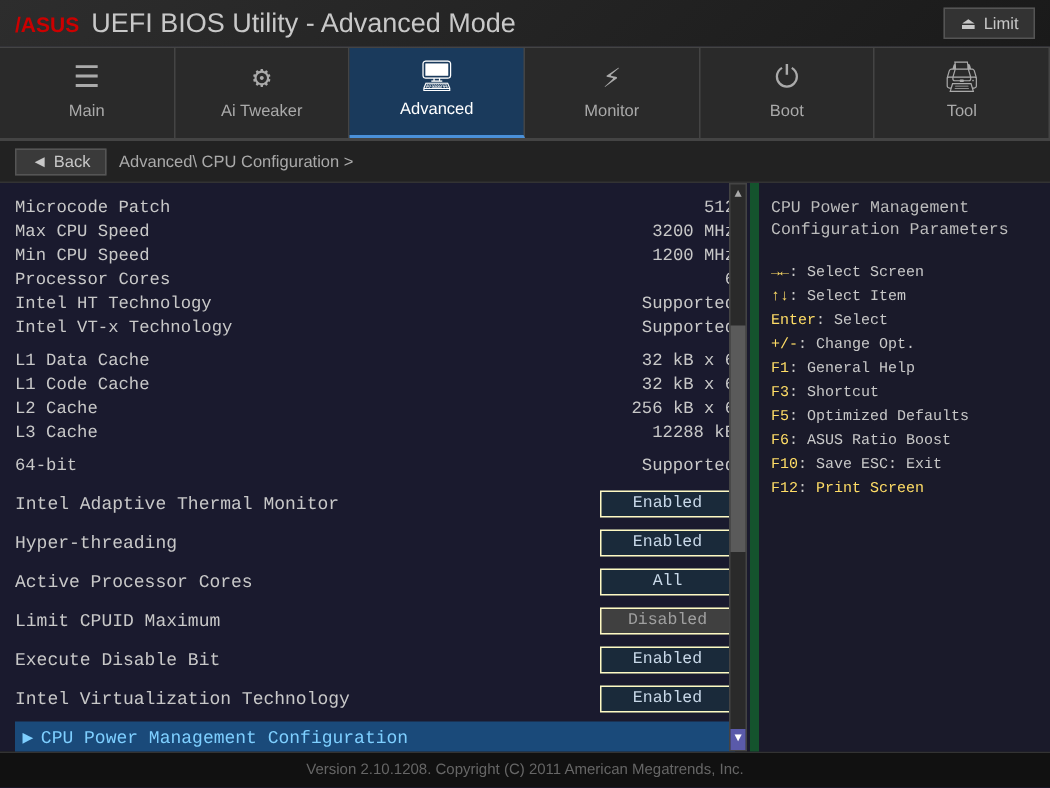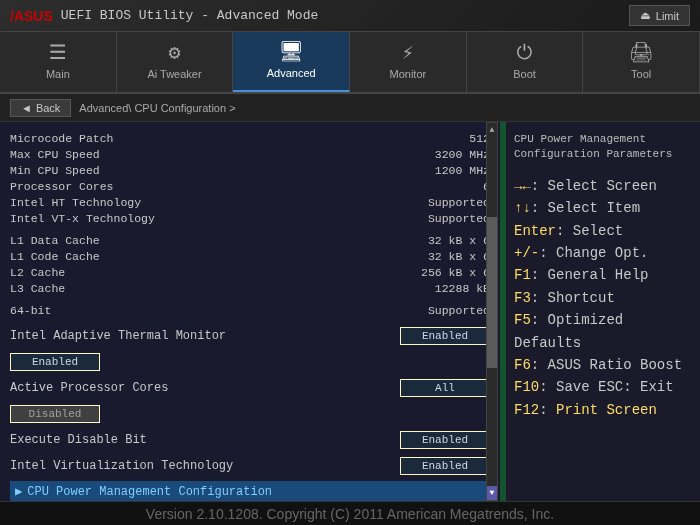--- a/index.html
+++ b/index.html
@@ -29,22 +29,22 @@
       gap: 8px;
     }
     .asus-logo {
       color: #cc0000;
       font-weight: bold;
       font-size: 14px;
       font-family: Arial, sans-serif;
     }
     .header-title {
       color: #c8c8c8;
-      font-size: 13px;
-      font-family: Liberation Mono, monospace;
+      font-size: 18px;
+      font-family: Liberation Sans, sans-serif;
     }
     .exit-btn {
       background: #333;
       border: 1px solid #555;
       color: #c8c8c8;
       padding: 3px 10px;
       font-size: 11px;
       cursor: pointer;
       display: flex;
       align-items: center;
@@ -237,35 +237,35 @@
       margin-bottom: 12px;
       line-height: 1.4;
       color: #bbb;
     }
     .right-help {
       margin-top: auto;
     }
     .help-item {
       color: #c8c8c8;
       line-height: 1.6;
-      font-size: 14px;
+      font-size: 10px;
     }
     .help-item .key {
       color: #ffdd66;
     }
 
     
     .footer {
       background: #111;
       height: 24px;
       display: flex;
       align-items: center;
       justify-content: center;
       color: #666;
-      font-size: 14px;
+      font-size: 10px;
       border-top: 1px solid #333;
       font-family: Arial, sans-serif;
     }
   </style>
 </head>
 <body>
 
 <div class="header">
   <div class="header-logo">
     <span class="asus-logo">/ASUS</span>
@@ -368,27 +368,29 @@
         <span class="config-value">Supported</span>
       </div>
 
       <div style="height:4px;"></div>
 
       <div class="toggle-row">
         <span class="config-label">Intel Adaptive Thermal Monitor</span>
         <button class="toggle-btn enabled">Enabled</button>
       </div>
       <div class="toggle-row">
+        <span class="config-label">Hyper-threading</span>
         <button class="toggle-btn enabled">Enabled</button>
       </div>
       <div class="toggle-row">
         <span class="config-label">Active Processor Cores</span>
         <button class="toggle-btn all-btn">All</button>
       </div>
       <div class="toggle-row">
+        <span class="config-label">Limit CPUID Maximum</span>
         <button class="toggle-btn disabled-btn">Disabled</button>
       </div>
       <div class="toggle-row">
         <span class="config-label">Execute Disable Bit</span>
         <button class="toggle-btn enabled">Enabled</button>
       </div>
       <div class="toggle-row">
         <span class="config-label">Intel Virtualization Technology</span>
         <button class="toggle-btn enabled">Enabled</button>
       </div>

